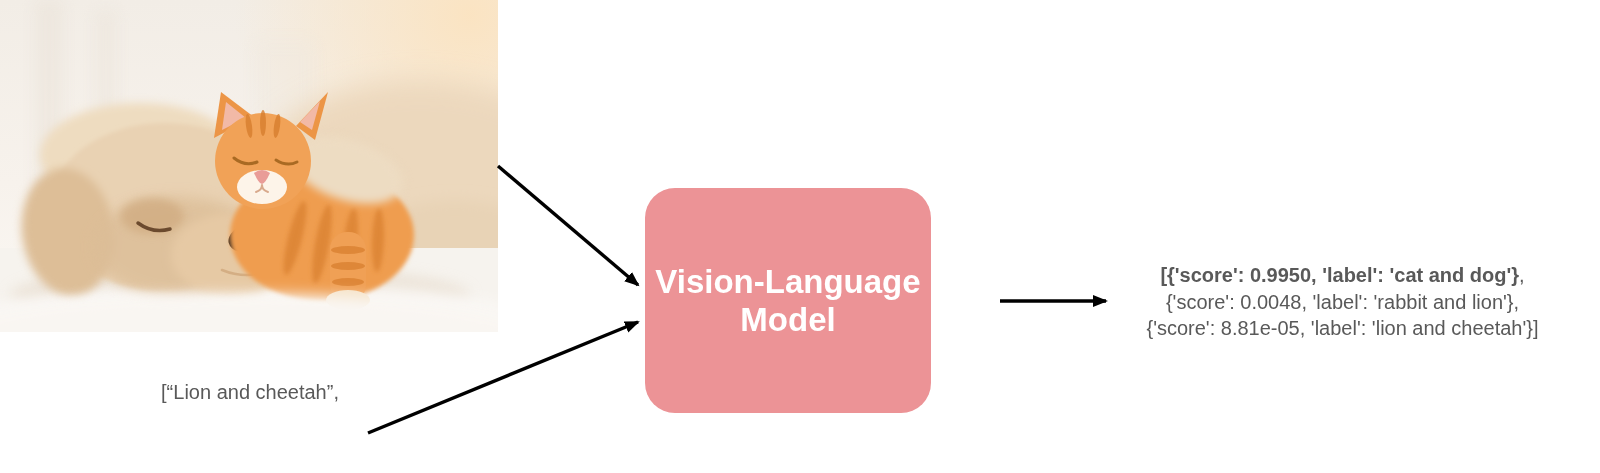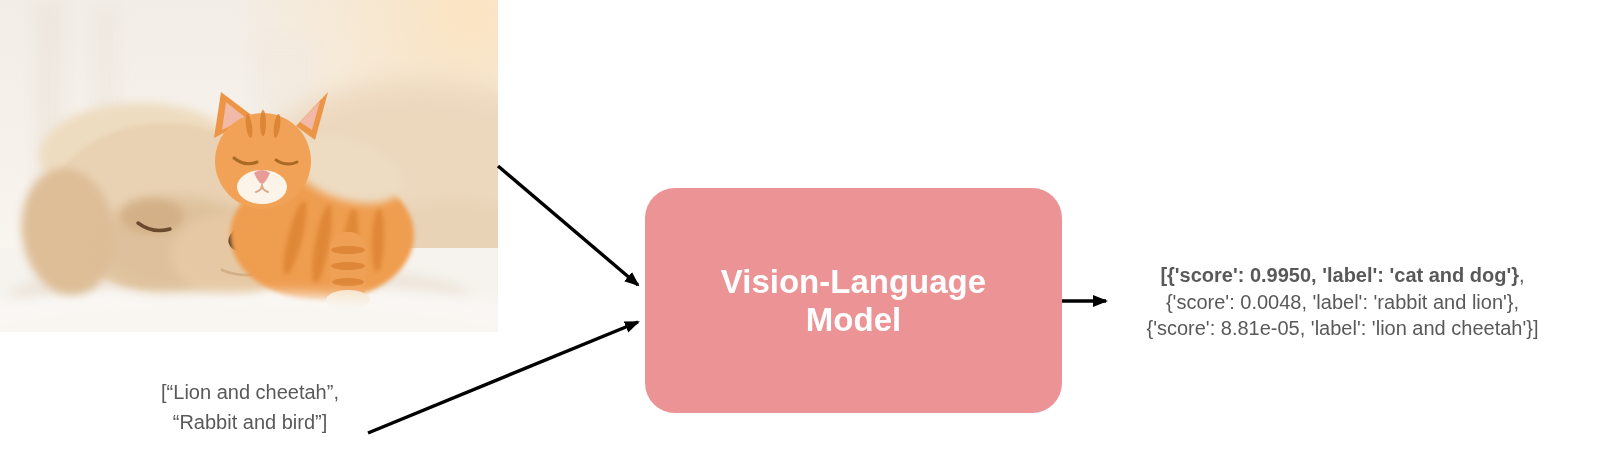--- a/index.html
+++ b/index.html
@@ -28,21 +28,21 @@
   }
   .arrows {
     position: absolute;
     left: 0; top: 0;
     width: 1600px; height: 473px;
     pointer-events: none;
   }
   .model-box {
     position: absolute;
     left: 645px; top: 188px;
-    width: 417px; height: 225px;
+    width: 286px; height: 225px;
     border-radius: 30px;
     background: #EC9396;
     display: flex;
     flex-direction: column;
     align-items: center;
     justify-content: center;
     color: #ffffff;
     font-weight: 700;
     font-size: 33px;
     line-height: 38px;
@@ -163,21 +163,20 @@
         <path d="M254 173 q 8 -6 16 0 q -5 11 -8 11 q -3 0 -8 -11 Z" fill="#e99c97"></path>
         <path d="M262 185 q 0 5 -6 7 M262 185 q 0 5 6 7" stroke="#d8a98c" stroke-width="2" fill="none" stroke-linecap="round"></path>
       </g>
 
       <ellipse cx="240" cy="336" rx="290" ry="42" fill="#f9f6f2" filter="url(#bM)"></ellipse>
     </svg>
   </div>
 
   <div class="prompts">
     <div>[“Lion and cheetah”,</div>
-    <div>“Rabbit and bird”]</div>
   </div>
 
   <svg class="arrows" width="1600" height="473" viewBox="0 0 1600 473">
     <defs>
       <marker id="head" markerUnits="userSpaceOnUse" markerWidth="18" markerHeight="14" refX="13" refY="6" orient="auto">
         <path d="M0,0 L15,6 L0,12 Z" fill="#000000"></path>
       </marker>
     </defs>
     <line x1="498" y1="166" x2="638" y2="285" stroke="#000000" stroke-width="3.4" marker-end="url(#head)"></line>
     <line x1="368" y1="433" x2="638" y2="322" stroke="#000000" stroke-width="3.4" marker-end="url(#head)"></line>

